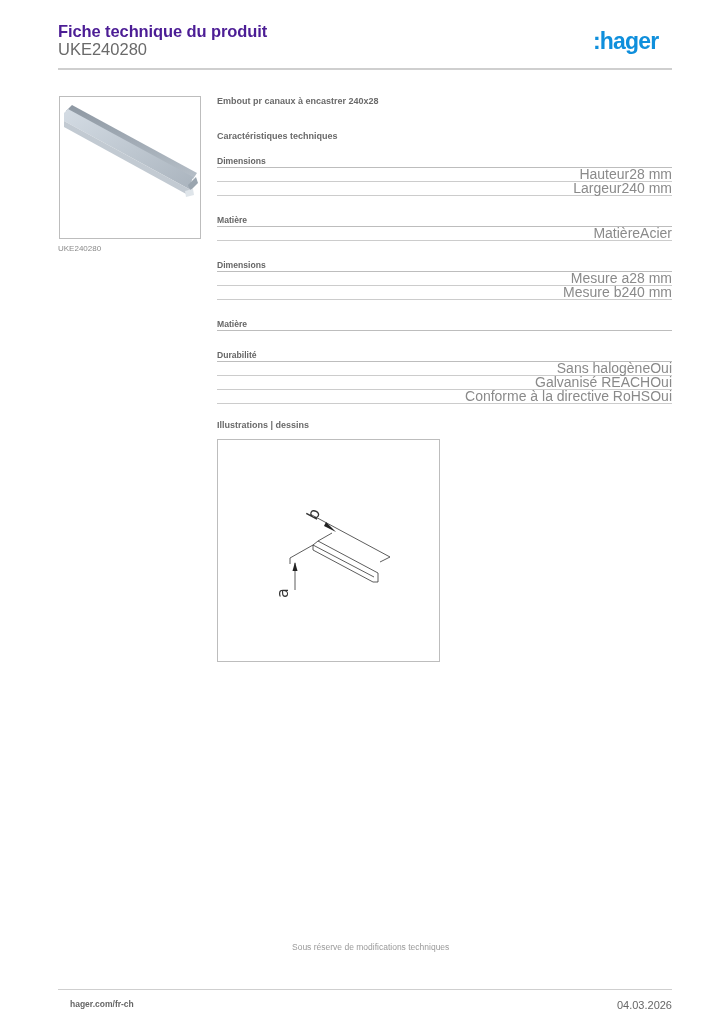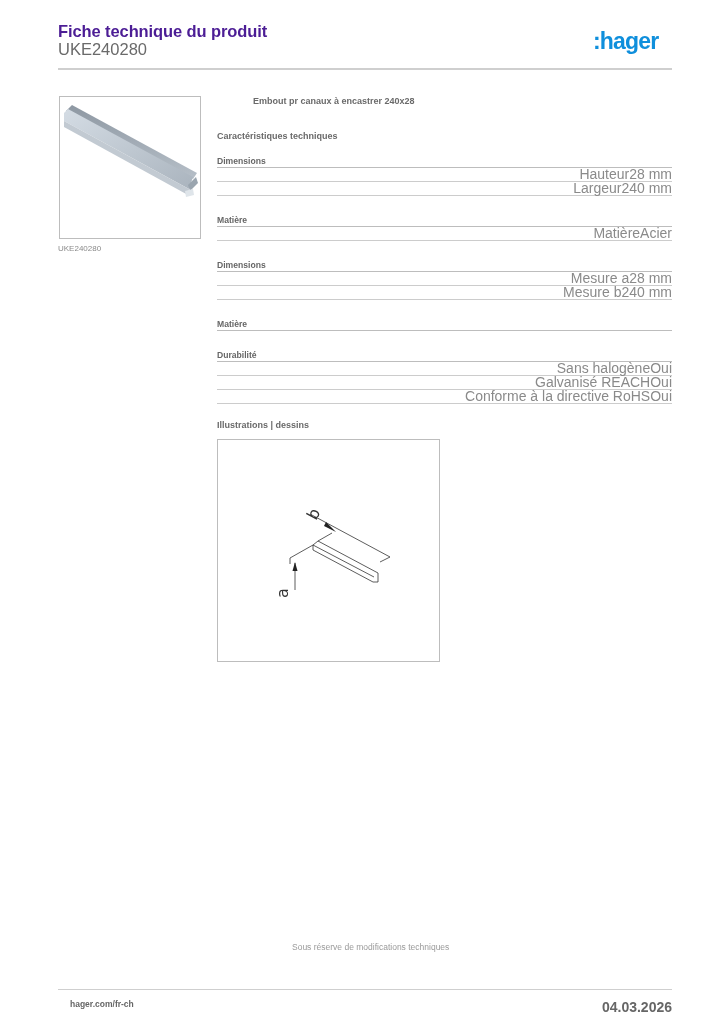--- a/index.html
+++ b/index.html
@@ -31,21 +31,21 @@
     .product-image {
       position: absolute; left: 59px; top: 96px; width: 142px; height: 143px;
       border: 1px solid #bdbdbd; background: #fff;
     }
     .product-caption {
       position: absolute; left: 58px; top: 244px;
       font-size: 8px; color: #8a8a8a;
     }
     .product-name {
       position: absolute; left: 217px; top: 96px;
-      font-size: 9px; font-weight: bold; color: #6a6a6a; margin-left: 36px;
+      font-size: 9px; font-weight: bold; color: #6a6a6a;
     }
     .tech-heading {
       position: absolute; left: 217px; top: 131px;
       font-size: 9px; font-weight: bold; color: #6a6a6a;
     }
     .spec-table {
       position: absolute; left: 217px; top: 155px; width: 455px;
     }
     .spec-group { margin-bottom: 18px; }
     .spec-group-title {
@@ -75,21 +75,21 @@
     .footer-left {
       position: absolute; left: 70px; top: 999px;
       font-size: 8.5px; font-weight: bold; color: #666;
     }
     .footer-center {
       position: absolute; left: 292px; top: 942px;
       font-size: 8.5px; color: #9a9a9a;
     }
     .footer-right {
       position: absolute; right: 52px; top: 999px;
-      font-size: 14px; font-weight: bold; color: #666; margin-left: 48px;
+      font-size: 11px; font-weight: normal; color: #666; margin-left: 48px;
     }
   </style>
 </head>
 <body>
 
 <div>
   <div class="header-title">Fiche technique du produit</div>
   <div class="header-code">UKE240280</div>
   <div class="logo">:hager</div>
   <div class="header-rule"></div>

